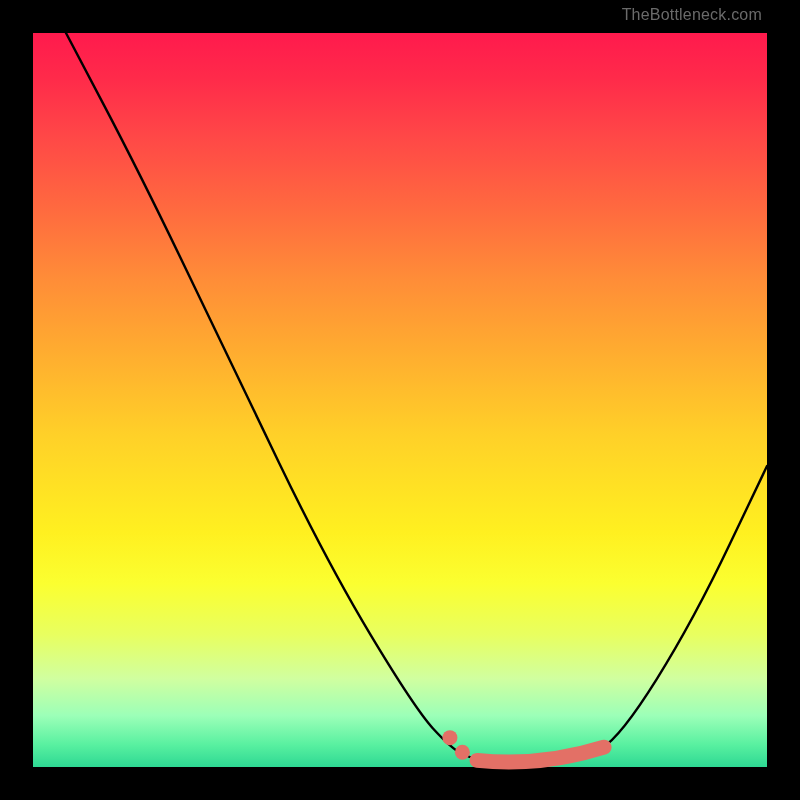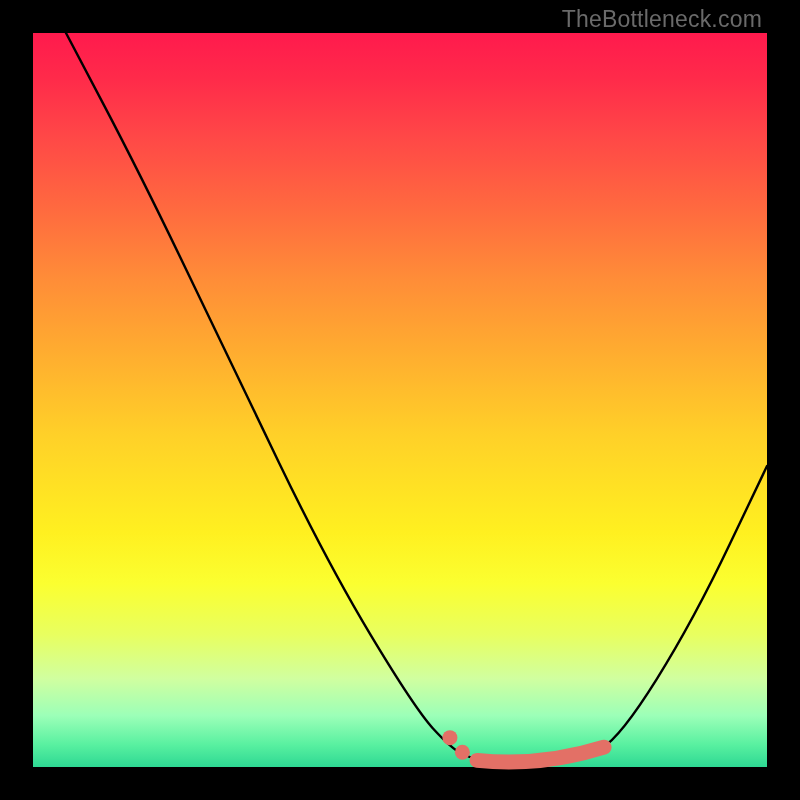--- a/index.html
+++ b/index.html
@@ -31,21 +31,21 @@
       #d0ffa0 88%,
       #9cffb8 93%,
       #58f0a0 97%,
       #2ed893 100%);
   }
   .watermark {
     position: absolute;
     top: 6px;
     right: 38px;
     color: #6a6a6a;
-    font-size: 23px;
+    font-size: 16px;
     font-weight: 500;
     letter-spacing: 0.2px;
   }
   svg.plot {
     position: absolute;
     left: 0;
     top: 0;
     width: 734px;
     height: 734px;
     overflow: visible;

